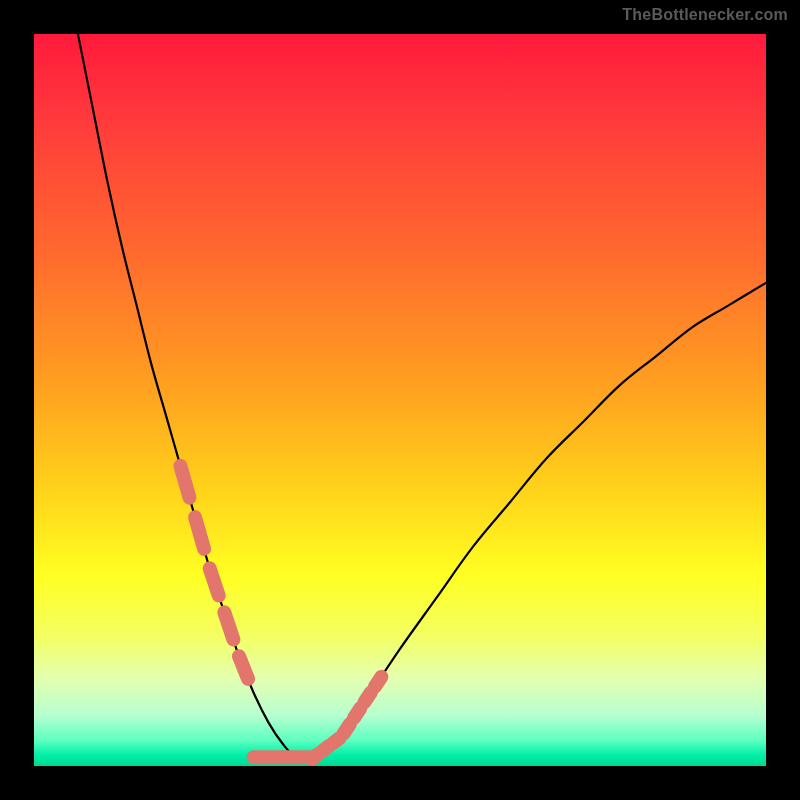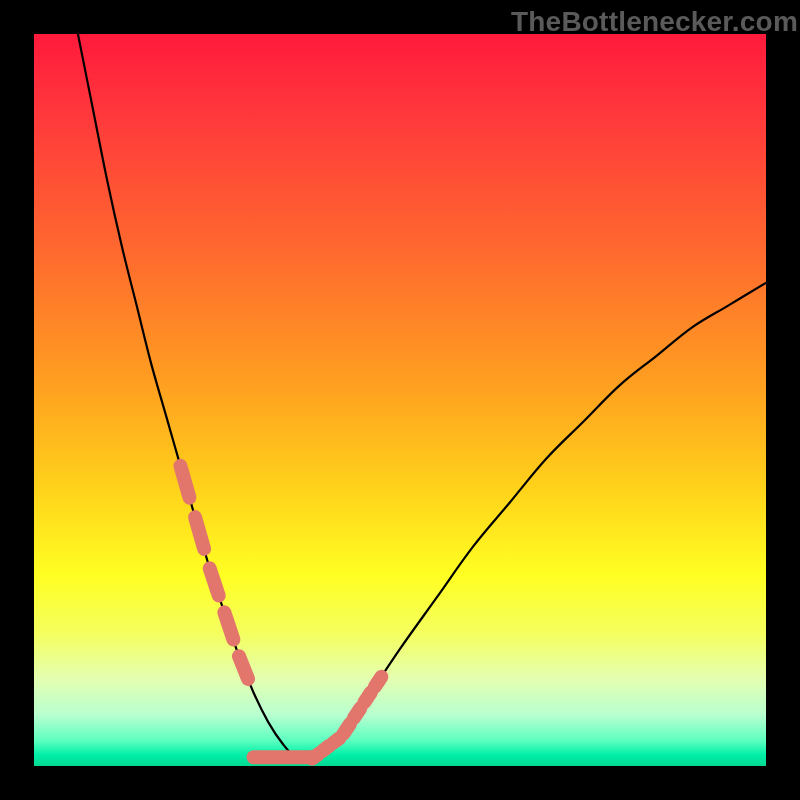--- a/index.html
+++ b/index.html
@@ -13,23 +13,23 @@
   }
   .stage {
     position: relative;
     width: 800px;
     height: 800px;
     background: #000;
   }
   .watermark {
     position: absolute;
     top: 6px;
-    right: 2px;
+    right: 12px;
     color: #5a5a5a;
-    font-size: 28px;
+    font-size: 16px;
     font-weight: 600;
     letter-spacing: 0.2px;
     z-index: 10;
     user-select: none;
   }
   svg.plot {
     position: absolute;
     left: 0;
     top: 0;
     width: 800px;

